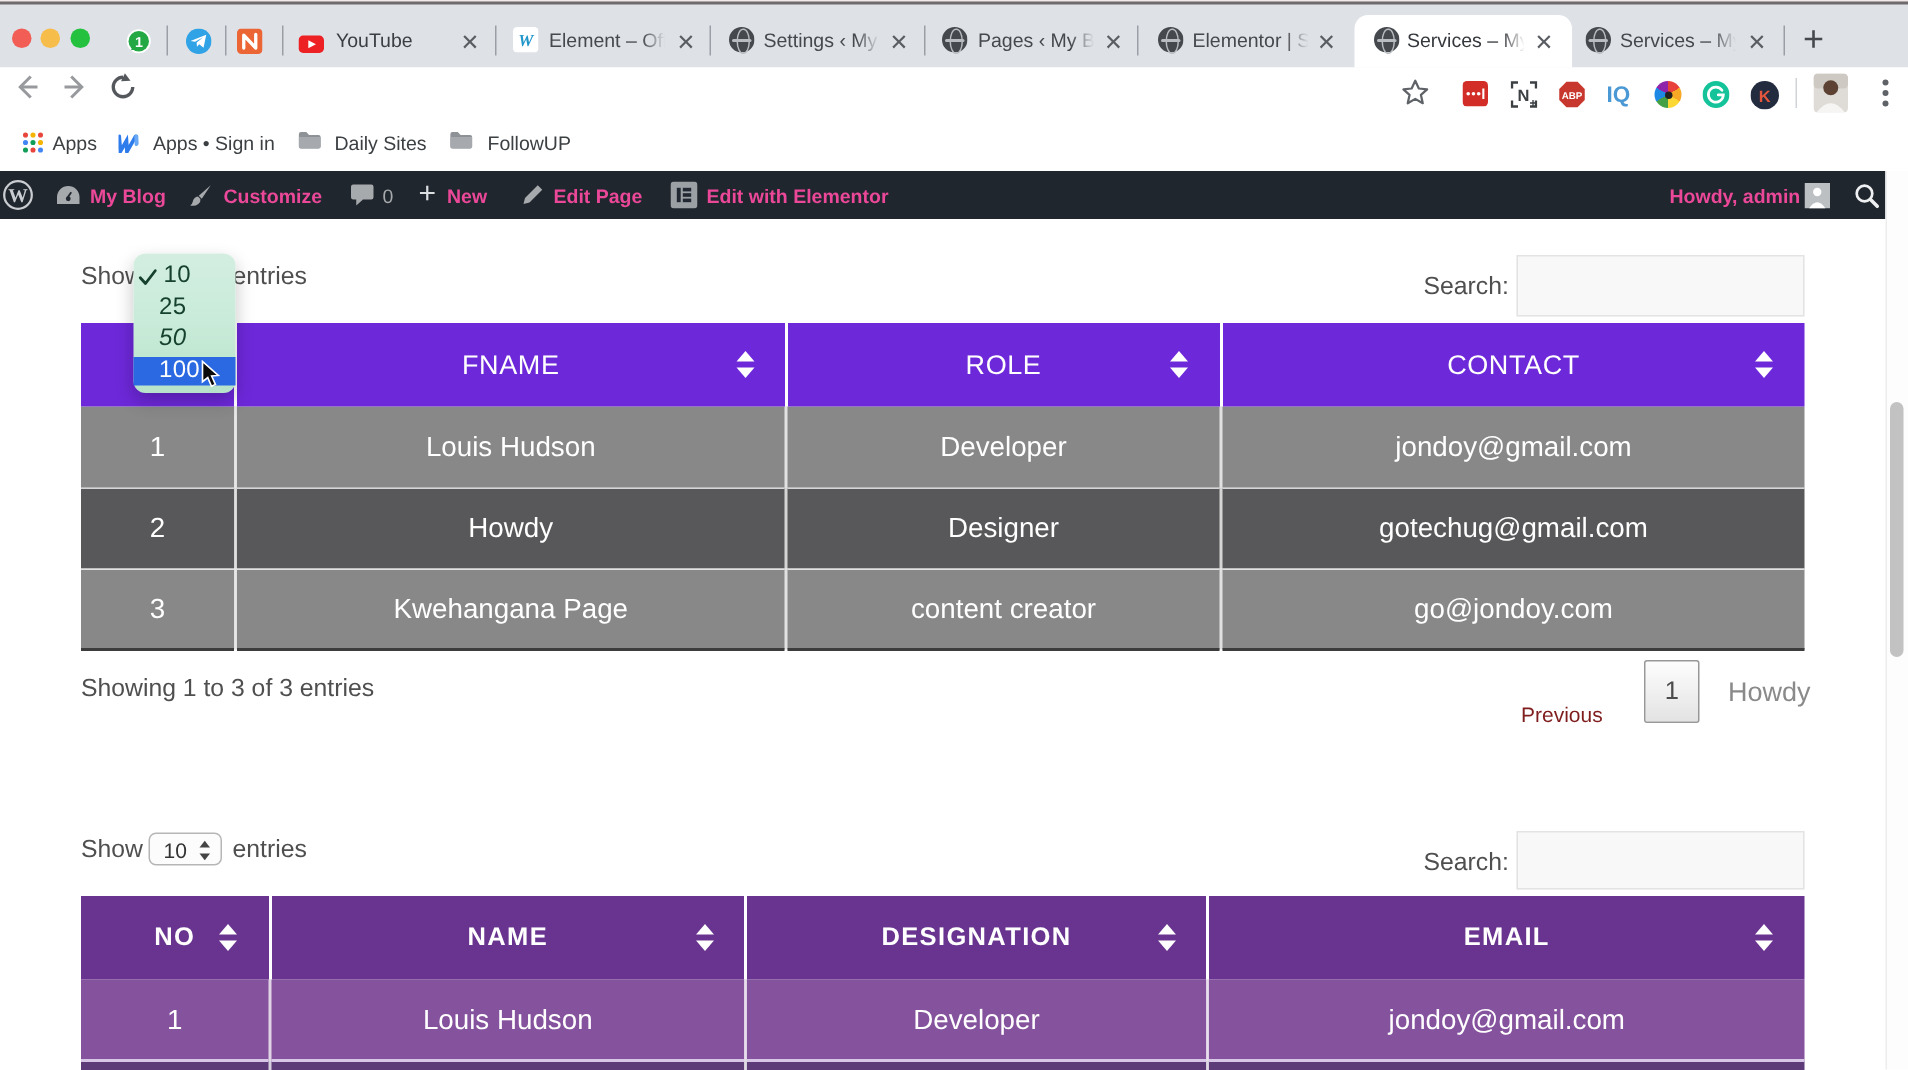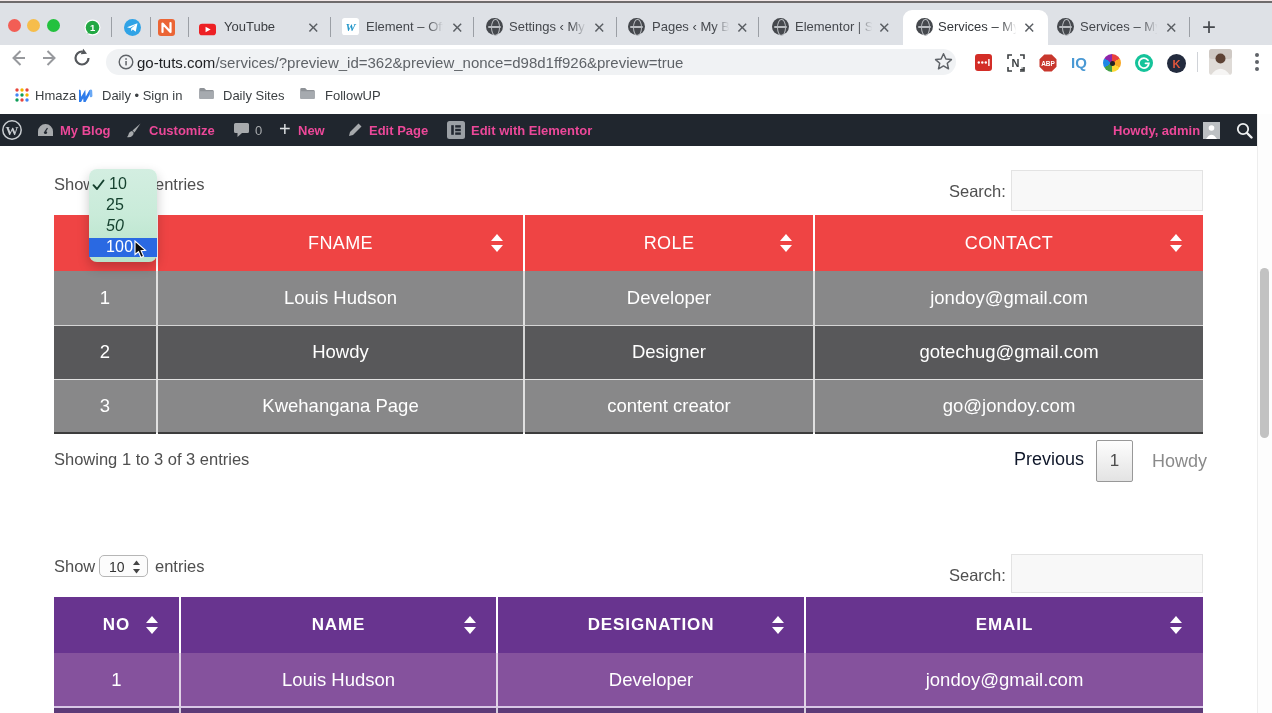--- a/index.html
+++ b/index.html
@@ -35,21 +35,21 @@
   #bookmarks .bm { position:absolute; top:9px; font-size:13px; color:#3c4043; }
   .folder { position:absolute; top:8px; width:17px; height:13px; }
   
   #adminbar { position:absolute; left:0; top:114px; width:1257px; height:32px; background:#20262e; color:#fff; font-size:13px; }
   #adminbar .item { position:absolute; top:9px; white-space:nowrap; font-weight:bold; color:#ec4899;}
   
   .ctext { color:#4f4f4f; font-size:16.5px; }
   table { border-collapse:collapse; table-layout:fixed; }
   
   #t1 { position:absolute; left:54px; top:215px; width:1149px; border-bottom:2px solid #3c3c3c; }
-  #t1 th { background:#ef4444; color:#fff; font-weight:normal; font-size:18px; letter-spacing:.4px; height:56px; border-left:2px solid rgba(255,255,255,.85); position:relative;}
+  #t1 th { background:#6d28d9; color:#fff; font-weight:normal; font-size:18px; letter-spacing:.4px; height:56px; border-left:2px solid rgba(255,255,255,.85); position:relative;}
   #t1 td { height:54px; color:#fff; font-size:18.5px; text-align:center; border-left:2px solid rgba(255,255,255,.75); border-top:1px solid rgba(255,255,255,.75);}
   #t1 th:first-child, #t1 td:first-child { border-left:none; } #t1 tr.r1 td { border-top:none; }
   #t1 tr.odd td { background:#888889; }
   #t1 tr.even td { background:#58585a; }
   
   #t2 { position:absolute; left:54px; top:597px; width:1149px; }
   #t2 th { background:#68348f; color:#fff; font-weight:bold; font-size:17px; letter-spacing:.9px; height:56px; border-left:2px solid rgba(255,255,255,.85); position:relative;}
   #t2 td { height:54px; color:#fff; font-size:18.5px; text-align:center; border-left:2px solid rgba(255,255,255,.75); border-top:2px solid #d8c6e6;}
   #t2 th:first-child, #t2 td:first-child { border-left:none; } #t2 tr.r1 td { border-top:none; }
   #t2 tr.odd td { background:#85529d; }
@@ -161,28 +161,20 @@
       <path d="M5.5 10 H17" stroke="#97999d" stroke-width="2" fill="none"></path>
     </svg>
   <svg class="abs" style="left:40px;top:3px;" width="20" height="20" viewBox="0 0 20 20">
       <path d="M7.5 3 L14.5 10 L7.5 17" stroke="#97999d" stroke-width="2" fill="none"></path>
       <path d="M14.5 10 H3" stroke="#97999d" stroke-width="2" fill="none"></path>
     </svg>
   <svg class="abs" style="left:72px;top:3px;" width="20" height="20" viewBox="0 0 20 20">
       <path d="M16.5 10 A6.5 6.5 0 1 1 10 3.5" stroke="#54575b" stroke-width="2.2" fill="none"></path>
       <path d="M10 0.5 L10 6.5 L15.5 3.5 Z" fill="#54575b" transform="rotate(25 10 3.5)"></path>
     </svg>
-  <div id="urlpill">
-    <svg class="abs" style="left:12px;top:5px;" width="16" height="16" viewBox="0 0 16 16">
-        <circle cx="8" cy="8" r="6.8" stroke="#5f6368" stroke-width="1.4" fill="none"></circle>
-        <rect x="7.3" y="7" width="1.5" height="4.4" fill="#5f6368"></rect>
-        <rect x="7.3" y="4.2" width="1.5" height="1.6" fill="#5f6368"></rect>
-      </svg>
-    <div class="url"><span style="color:#202124;">go-tuts.com</span><span class="gray">/services/?preview_id=362&amp;preview_nonce=d98d1ff926&amp;preview=true</span></div>
-  </div>
   <svg class="abs" style="left:934px;top:7px;" width="19" height="19" viewBox="0 0 19 19">
       <path d="M9.5 1.8 L11.9 7 L17.4 7.6 L13.3 11.3 L14.5 16.8 L9.5 13.9 L4.5 16.8 L5.7 11.3 L1.6 7.6 L7.1 7 Z" stroke="#5f6368" stroke-width="1.5" fill="none" stroke-linejoin="round"></path>
     </svg>
   
   <svg class="ext" style="left:975px;" width="17" height="17" viewBox="0 0 17 17">
       <rect width="17" height="17" rx="3" fill="#d32d27"></rect>
       <circle cx="3.8" cy="8.5" r="1.2" fill="#fff"></circle>
       <circle cx="7.3" cy="8.5" r="1.2" fill="#fff"></circle>
       <circle cx="10.8" cy="8.5" r="1.2" fill="#fff"></circle>
       <rect x="13.2" y="5" width="1.4" height="7" fill="#fff"></rect>
@@ -233,26 +225,26 @@
     <circle cx="2" cy="2" r="1.7" fill="#e8453c"></circle>
       <circle cx="7" cy="2" r="1.7" fill="#f4b400"></circle>
       <circle cx="12" cy="2" r="1.7" fill="#e8453c"></circle>
     <circle cx="2" cy="7" r="1.7" fill="#4285f4"></circle>
       <circle cx="7" cy="7" r="1.7" fill="#0f9d58"></circle>
       <circle cx="12" cy="7" r="1.7" fill="#f4b400"></circle>
     <circle cx="2" cy="12" r="1.7" fill="#0f9d58"></circle>
       <circle cx="7" cy="12" r="1.7" fill="#e8453c"></circle>
       <circle cx="12" cy="12" r="1.7" fill="#4285f4"></circle>
   </svg>
-  <div class="bm" style="left:35px;">Hmaza</div>
+  <div class="bm" style="left:35px;">Apps</div>
   <svg class="abs" style="left:79px;top:9px;" width="16" height="14" viewBox="0 0 16 14">
       <path d="M1 3 L4 13 L6.5 6 L8.5 13 L12 3" stroke="#2e7ceb" stroke-width="2.6" fill="none" transform="skewX(-12)" stroke-linecap="round"></path>
       <path d="M12.5 3 L13.8 8" stroke="#69a8f5" stroke-width="2.6" transform="skewX(-12)" stroke-linecap="round"></path>
     </svg>
-  <div class="bm" style="left:102px;">Daily • Sign in</div>
+  <div class="bm" style="left:102px;">Apps • Sign in</div>
   <svg class="abs folder" style="left:198px;" width="17" height="14" viewBox="0 0 17 14">
       <path d="M0.7 2.5 A1.5 1.5 0 0 1 2.2 1 H6 L8 3.2 H14.8 A1.5 1.5 0 0 1 16.3 4.7 V11.5 A1.5 1.5 0 0 1 14.8 13 H2.2 A1.5 1.5 0 0 1 0.7 11.5 Z" fill="#8e9297"></path>
       <path d="M0.7 4.6 H16.3 V11.5 A1.5 1.5 0 0 1 14.8 13 H2.2 A1.5 1.5 0 0 1 0.7 11.5 Z" fill="#a6aaaf"></path>
     </svg>
   <div class="bm" style="left:223px;">Daily Sites</div>
   <svg class="abs folder" style="left:299px;" width="17" height="14" viewBox="0 0 17 14">
       <path d="M0.7 2.5 A1.5 1.5 0 0 1 2.2 1 H6 L8 3.2 H14.8 A1.5 1.5 0 0 1 16.3 4.7 V11.5 A1.5 1.5 0 0 1 14.8 13 H2.2 A1.5 1.5 0 0 1 0.7 11.5 Z" fill="#8e9297"></path>
       <path d="M0.7 4.6 H16.3 V11.5 A1.5 1.5 0 0 1 14.8 13 H2.2 A1.5 1.5 0 0 1 0.7 11.5 Z" fill="#a6aaaf"></path>
     </svg>
   <div class="bm" style="left:325px;">FollowUP</div>
@@ -338,21 +330,21 @@
     <tr class="odd">
           <td>3</td>
           <td>Kwehangana Page</td>
           <td>content creator</td>
           <td>go@jondoy.com</td>
         </tr>
   </tbody>
     </table>
 
   <div class="abs ctext" style="left:54px;top:450px;">Showing 1 to 3 of 3 entries</div>
-  <div class="abs" style="left:1014px;top:449px;color:#0f172a;font-size:18px;">Previous</div>
+  <div class="abs" style="left:1014px;top:468px;color:#7f1d1d;font-size:14px;">Previous</div>
   <div id="pgbox">1</div>
   <div class="abs" style="left:1152px;top:451px;color:#8a8a8a;font-size:18px;">Howdy</div>
 
   <div class="abs ctext" style="left:54px;top:557px;">Show</div>
   <div id="sel2">
       <span style="position:absolute;left:9px;top:3px;font-size:14px;color:#333;">10</span>
     <svg style="position:absolute;right:6px;top:4px;" width="9" height="14" viewBox="0 0 9 14">
         <path d="M4.5 0.5 L8 5 H1 Z" fill="#444"></path>
         <path d="M4.5 13.5 L1 9 H8 Z" fill="#444"></path>
       </svg>

